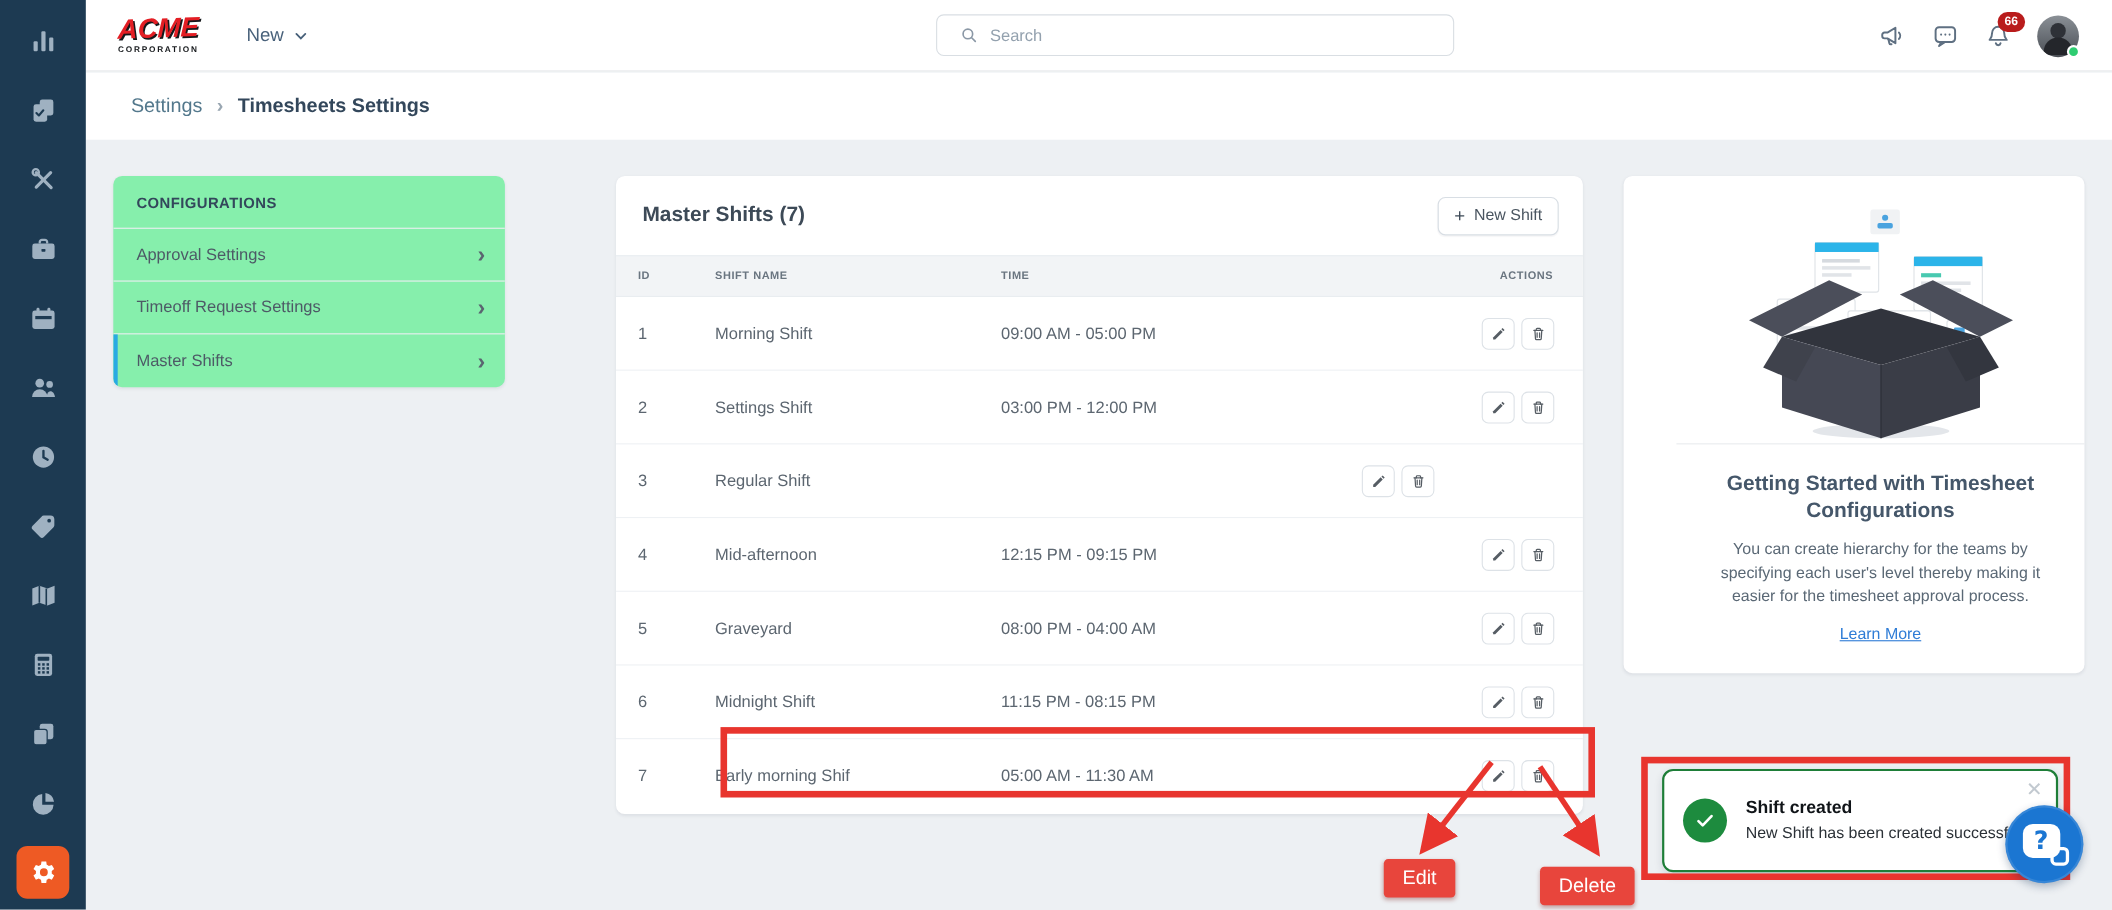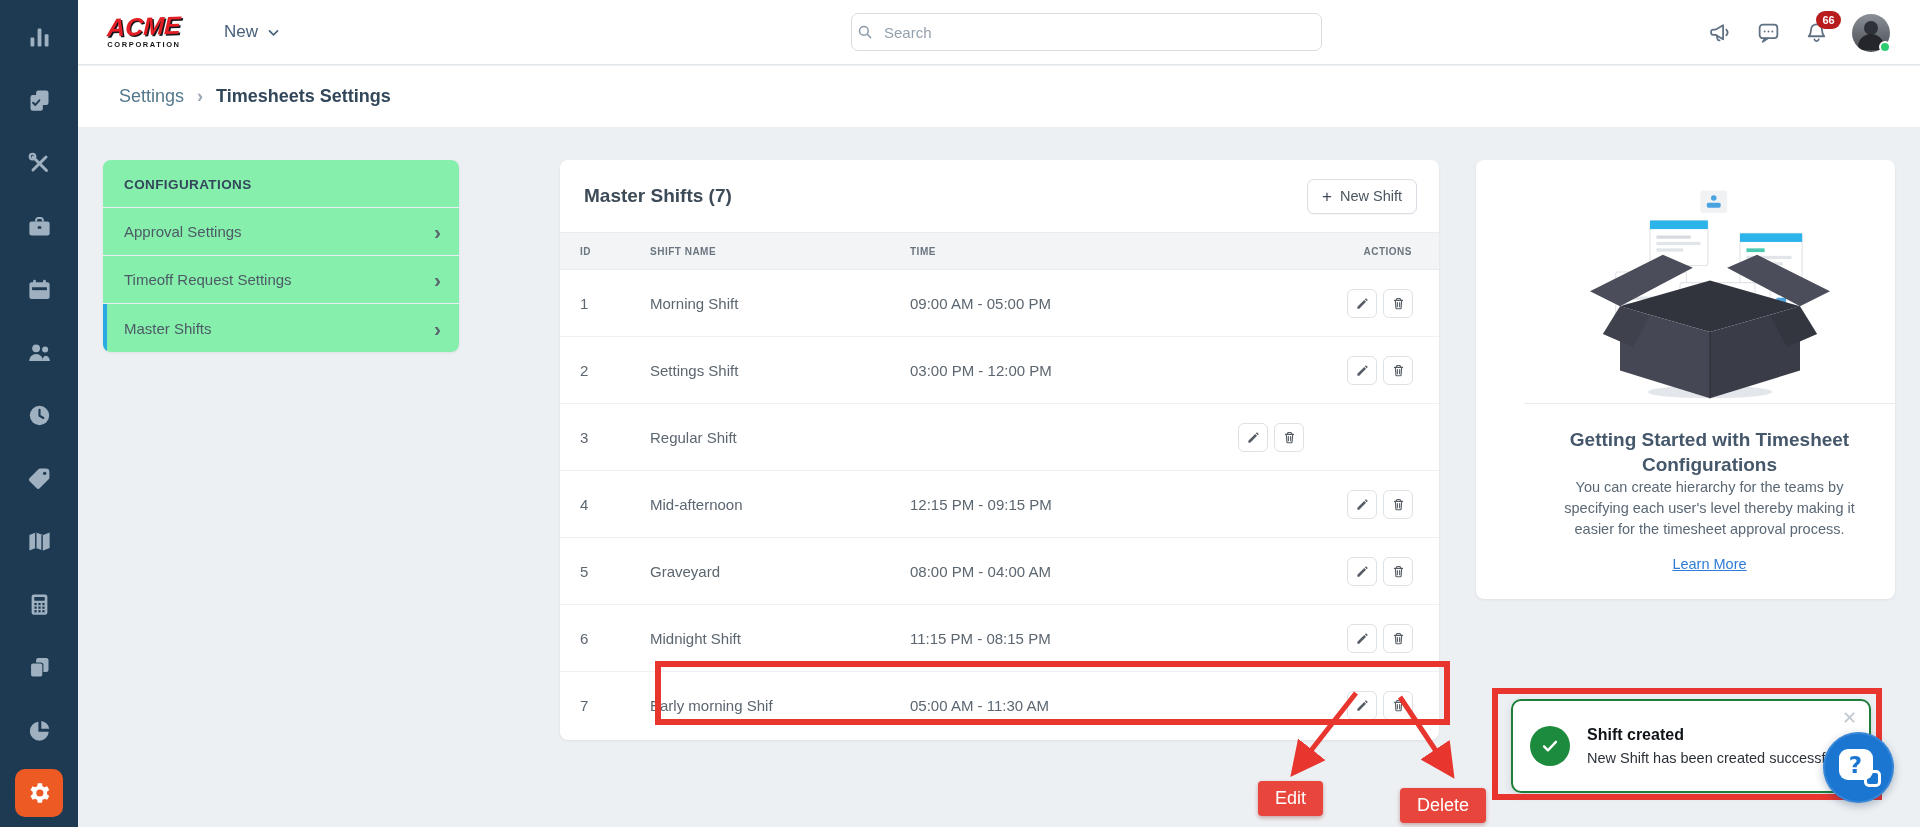--- a/index.html
+++ b/index.html
@@ -41,21 +41,21 @@
   }
   .logo-bottom { font-size:7.5px; font-weight:900; color:#15181b; letter-spacing:1.6px; margin-top:2px; }
   .new-dd {
     margin-left:40px; display:flex; align-items:center; gap:9px;
     color:#48617a; font-size:17px; cursor:pointer;
   }
   .new-dd svg { width:13px; height:13px; }
   .search-wrap {
     position:absolute; left:773px; top:13px; width:471px; height:38px;
     border:1px solid #d9dee3; border-radius:7px; background:#fff;
-    display:flex; align-items:center; padding:0 4px; gap:10px;
+    display:flex; align-items:center; padding:0 20px; gap:10px;
   }
   .search-wrap svg { width:18px; height:18px; flex:0 0 auto; }
   .search-wrap input {
     border:none; outline:none; flex:1; font-size:15px; color:#4a5a68;
     font-family:inherit; background:transparent;
   }
   .search-wrap input::placeholder { color:#93a1ae; }
   .top-actions {
     position:absolute; right:0; top:0; height:65px; display:flex; align-items:center;
     gap:23px; padding-right:30px;
@@ -143,21 +143,21 @@
 
   
   .gs-card {
     position:absolute; left:1476px; top:160px; width:419px;
     background:#fff; border-radius:8px; box-shadow:0 1px 3px rgba(20,35,60,.08); z-index:1;padding-left:48px;
   }
   .gs-illustration { height:244px; display:flex; align-items:flex-end; justify-content:center;
     border-bottom:1px solid #e8ebee; overflow:hidden; }
   .gs-body { padding:24px 26px 26px; text-align:center; }
   .gs-title { font-size:19px; font-weight:600; color:#45576a; line-height:1.3; }
-  .gs-text { font-size:14.5px; color:#5a6875; line-height:1.45; }
+  .gs-text { font-size:14.5px; color:#5a6875; line-height:1.45; margin-top:13px; }
   .gs-link { display:inline-block; margin-top:16px; font-size:14.5px; color:#2e7cd6;
     text-decoration:underline; cursor:pointer; }
 
   
   .toast {
     position:absolute; left:1511px; top:699px; width:360px; height:94px;
     background:#fff; border:2px solid #1e7e38; border-radius:10px; z-index:4;
     display:flex; align-items:center; padding:0 14px 0 17px; overflow:hidden;
     box-shadow:0 3px 8px rgba(20,35,60,.12);
   }

